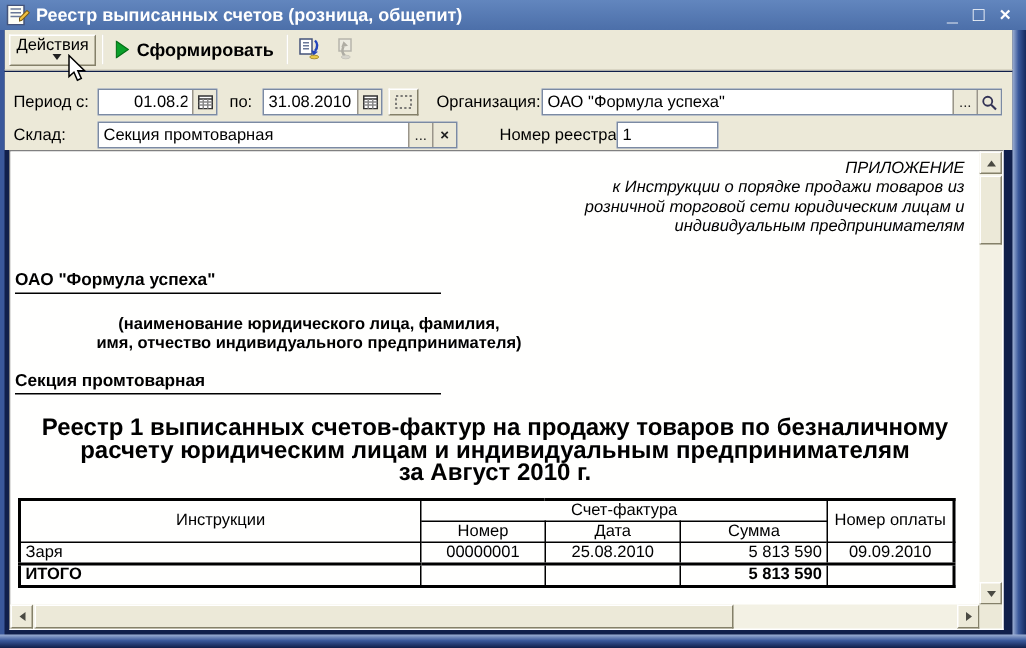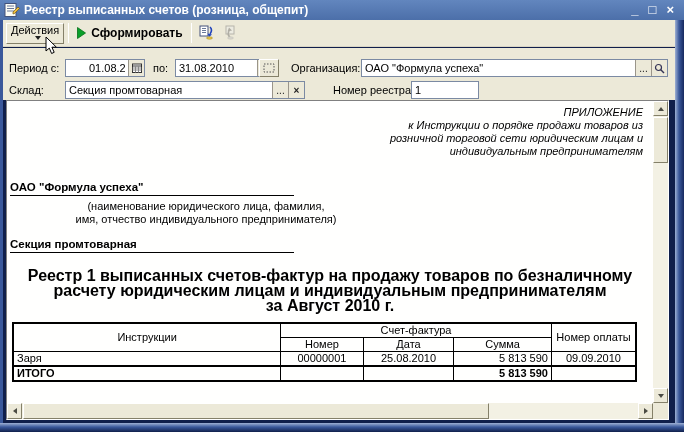--- a/index.html
+++ b/index.html
@@ -60,21 +60,21 @@
   .doc { position:absolute; left:6px; top:100px; width:663px; height:320px;
     border:1px solid #808080; border-right-color:#fff; border-bottom-color:#fff; background:#fff; }
   .doc-content { position:absolute; left:0; top:0; right:15px; bottom:16px;
     background:#fffffe; overflow:hidden; padding:3px 0 0 3px; color:#000; }
 
   .appendix { text-align:right; font-style:italic; font-size:11px; line-height:13px; padding-right:10px; margin-top:2px; }
 
   .sig { width:392px; margin-top:23px; }
   .sig2 { margin-top:12px; }
   .sig-name { font-weight:bold; font-size:11.5px; width:284px; border-bottom:1px solid #000; padding-bottom:2px; }
-  .sig-cap { text-align:center; font-size:11px; line-height:13px; margin-top:4px; }
+  .sig-cap { text-align:center; font-size:11px; line-height:13px; margin-top:14px;font-weight:bold; }
 
   .rtitle { width:640px; text-align:center; font-weight:bold; font-size:16px; line-height:15px; margin-top:15px; }
 
   table.reg { border-collapse:collapse; margin-top:9px; margin-left:2px; table-layout:fixed; width:625px;
     font-size:11px; }
   table.reg { border:2px solid #000; }
   table.reg th, table.reg td { border:1px solid #000; font-weight:normal; padding:0 3px; height:14px; line-height:13px; overflow:hidden; white-space:nowrap; }
   .c-center { text-align:center; }
   .c-right { text-align:right; }
   tr.total td { border-top:2px solid #000; font-weight:bold; }
@@ -159,21 +159,21 @@
           <rect x="0.5" y="1" width="9" height="8.5" fill="#fff" stroke="#333"></rect>
           <line x1="0.5" y1="3" x2="9.5" y2="3" stroke="#333"></line>
           <line x1="3.5" y1="3" x2="3.5" y2="9.5" stroke="#888"></line>
           <line x1="6.5" y1="3" x2="6.5" y2="9.5" stroke="#888"></line>
           <line x1="0.5" y1="5" x2="9.5" y2="5" stroke="#888"></line>
           <line x1="0.5" y1="7" x2="9.5" y2="7" stroke="#888"></line>
         </svg>
       </span>
     </div>
     <span class="flabel" style="left:150px; top:14px;">по:</span>
-    <div class="field" style="left:172px; top:11px; width:99px;">
+    <div class="field" style="left:172px; top:11px; width:80px;">
       <input value="31.08.2010" style="">
       <span class="inbtn">
         <svg width="10" height="10" viewBox="0 0 10 10">
           <rect x="0.5" y="1" width="9" height="8.5" fill="#fff" stroke="#333"></rect>
           <line x1="0.5" y1="3" x2="9.5" y2="3" stroke="#333"></line>
           <line x1="3.5" y1="3" x2="3.5" y2="9.5" stroke="#888"></line>
           <line x1="6.5" y1="3" x2="6.5" y2="9.5" stroke="#888"></line>
           <line x1="0.5" y1="5" x2="9.5" y2="5" stroke="#888"></line>
           <line x1="0.5" y1="7" x2="9.5" y2="7" stroke="#888"></line>
         </svg>

